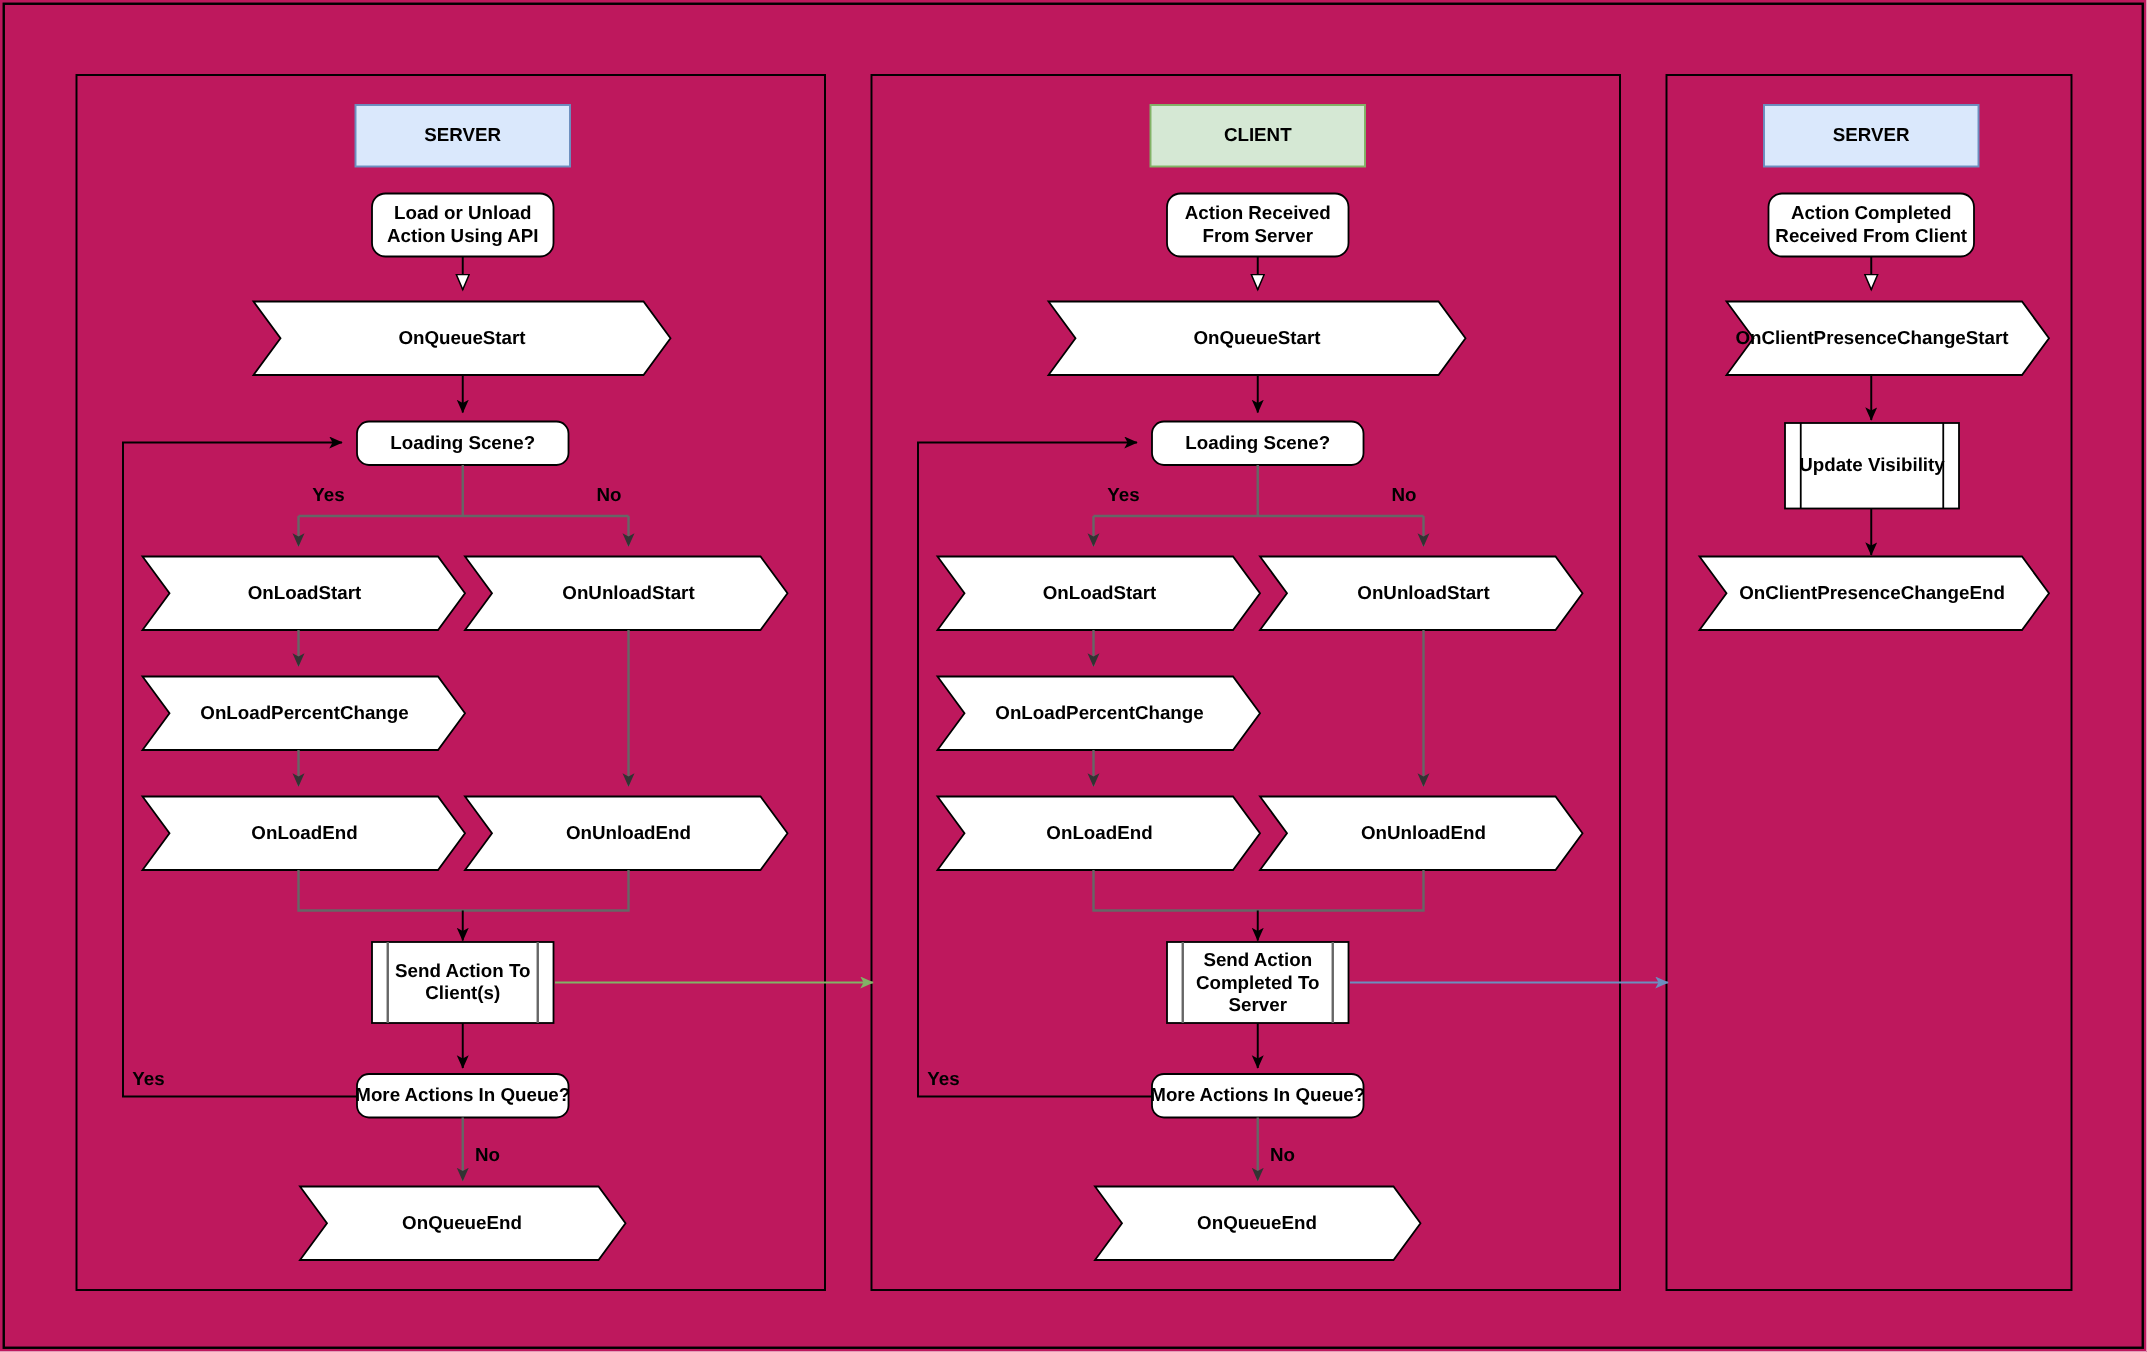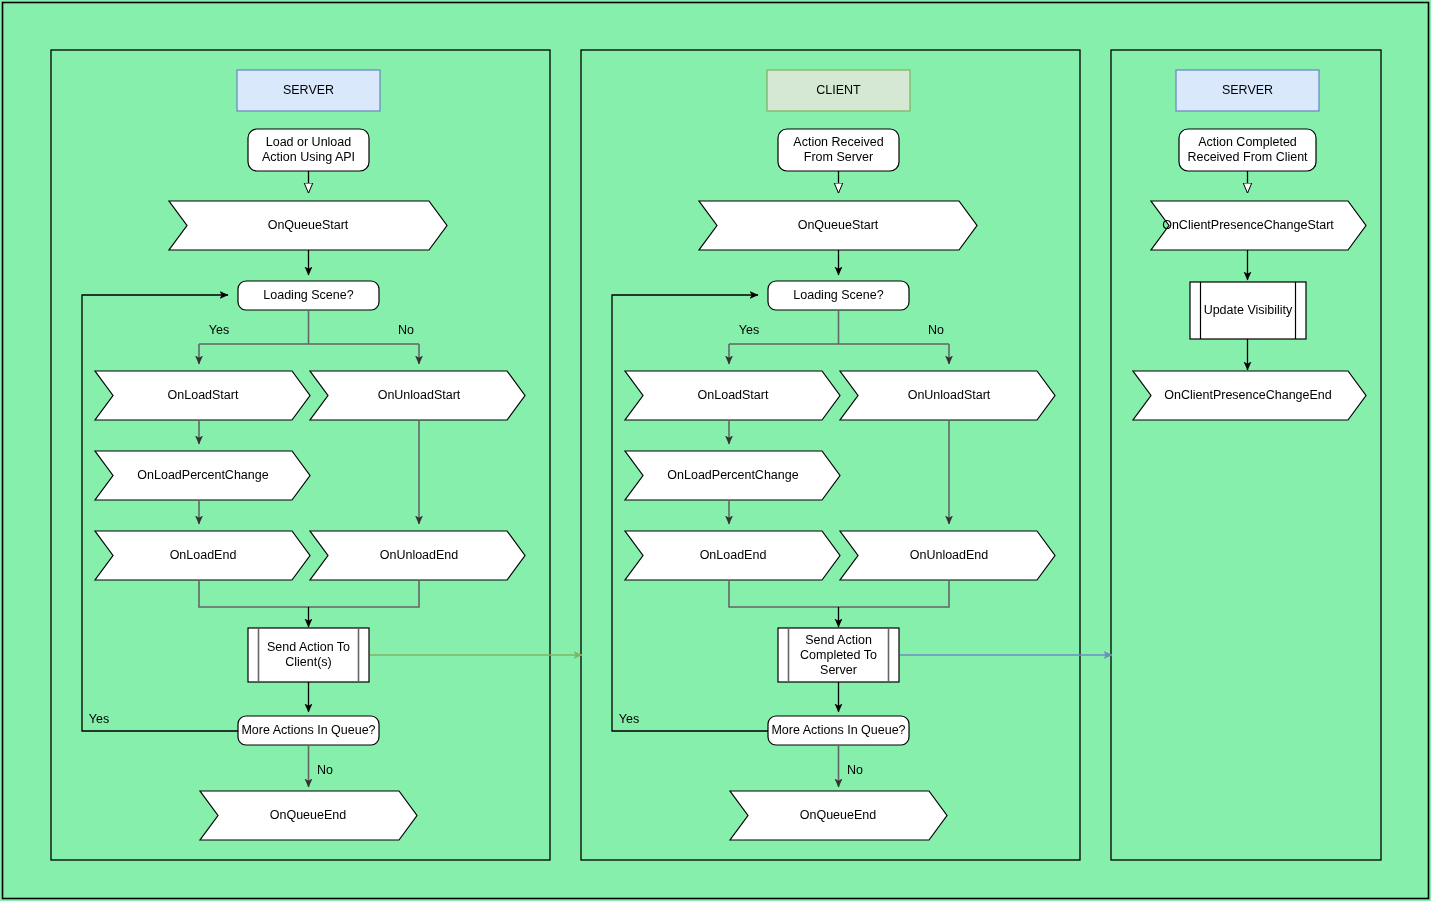--- a/index.html
+++ b/index.html
@@ -8,22 +8,23 @@
     padding: 0;
     background: #ffffff;
   }
   body {
     font-family: "Liberation Sans", sans-serif;
   }
   #canvas {
     position: relative;
     width: 1431px;
     height: 901px;
-    background: #86efac;
+    background: #be185d;
     overflow: hidden;
+    font-weight: bold;
   }
   #diagram-svg {
     position: absolute;
     left: 0;
     top: 0;
     width: 1431px;
     height: 901px;
   }
   .shape-text {
     font-family: "Liberation Sans", sans-serif;

